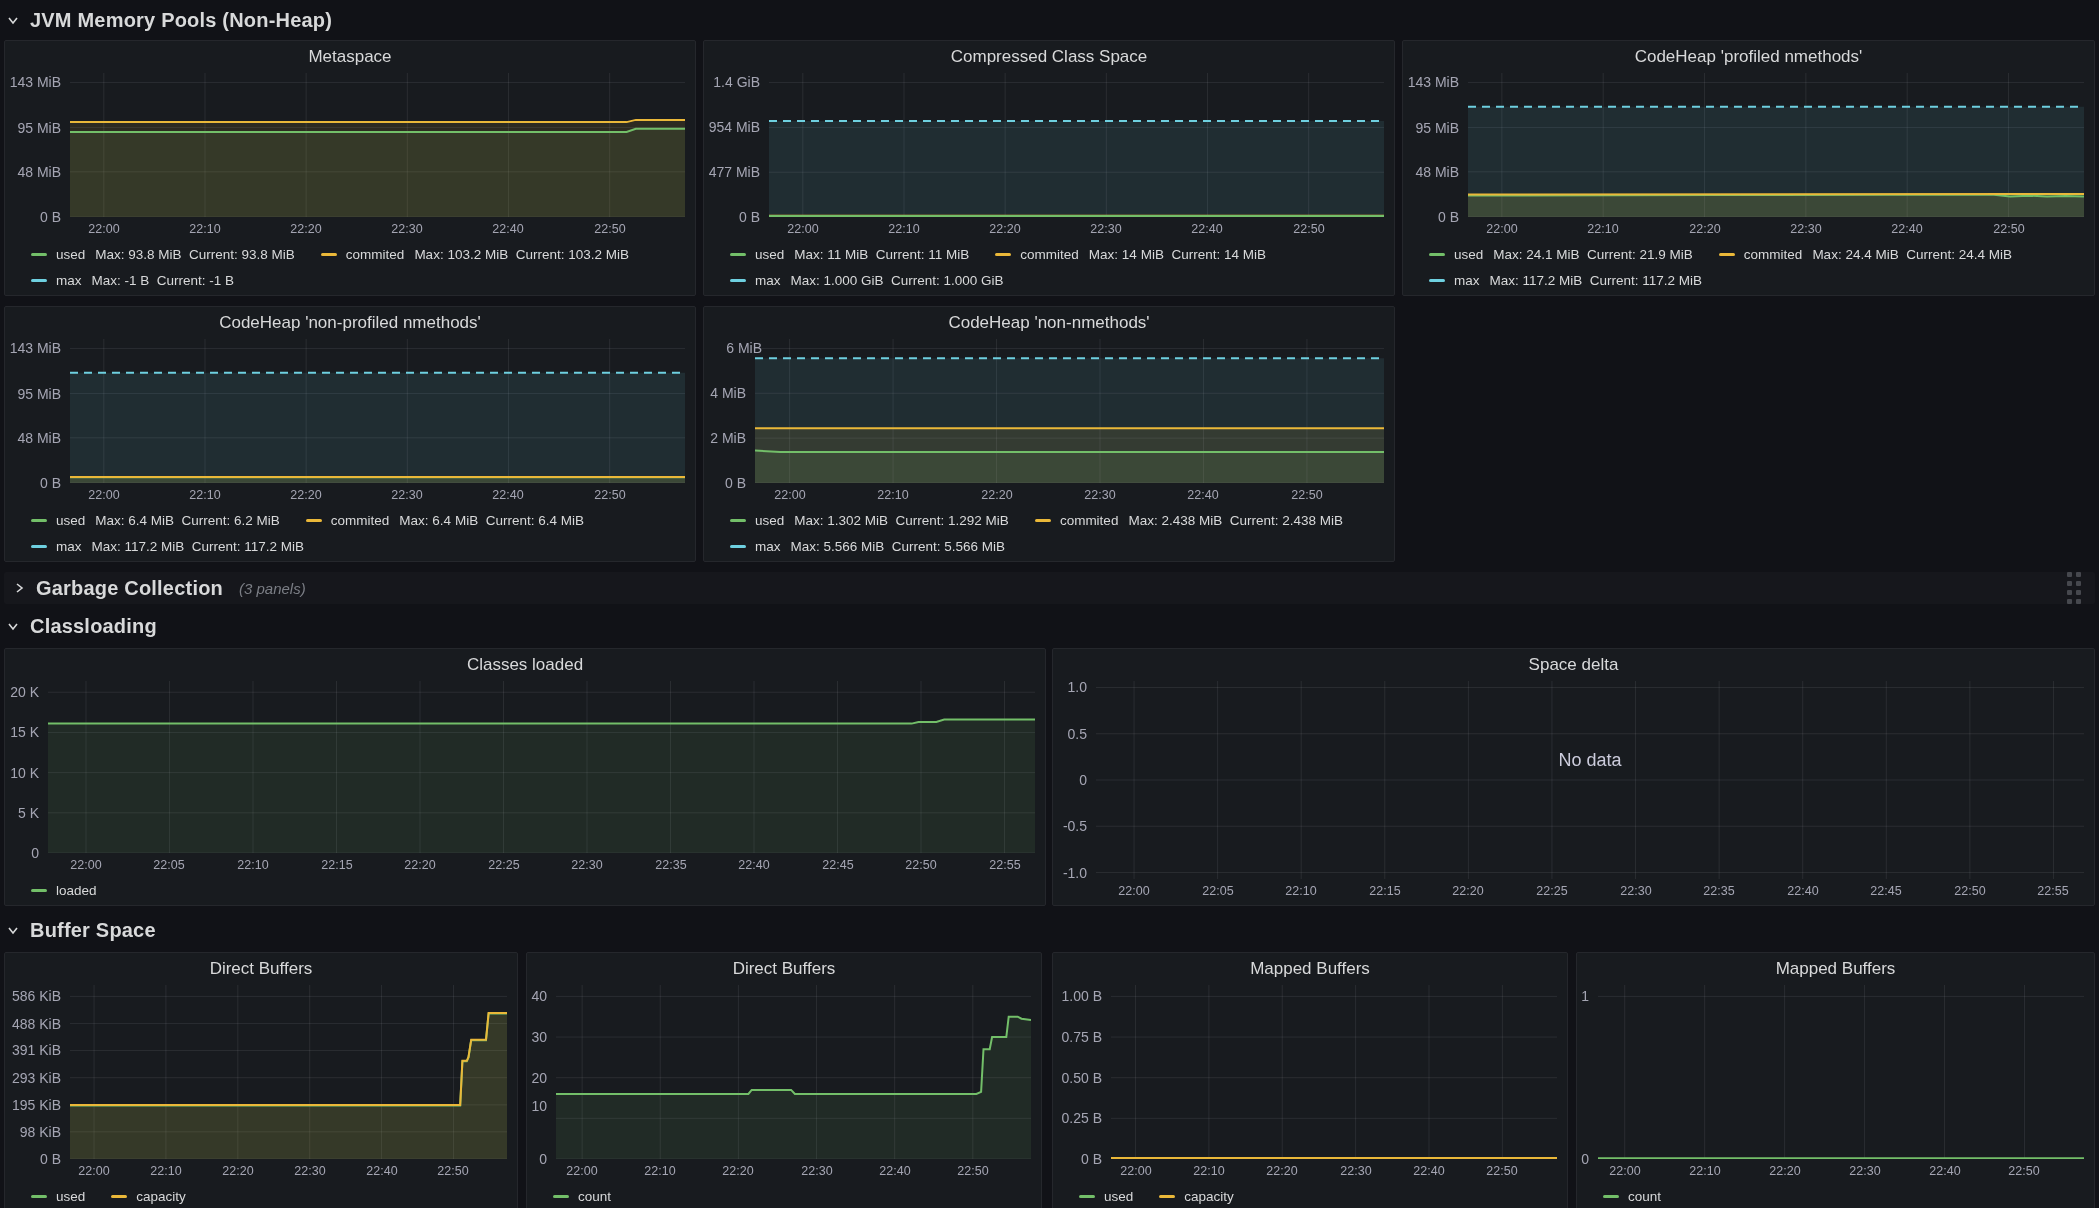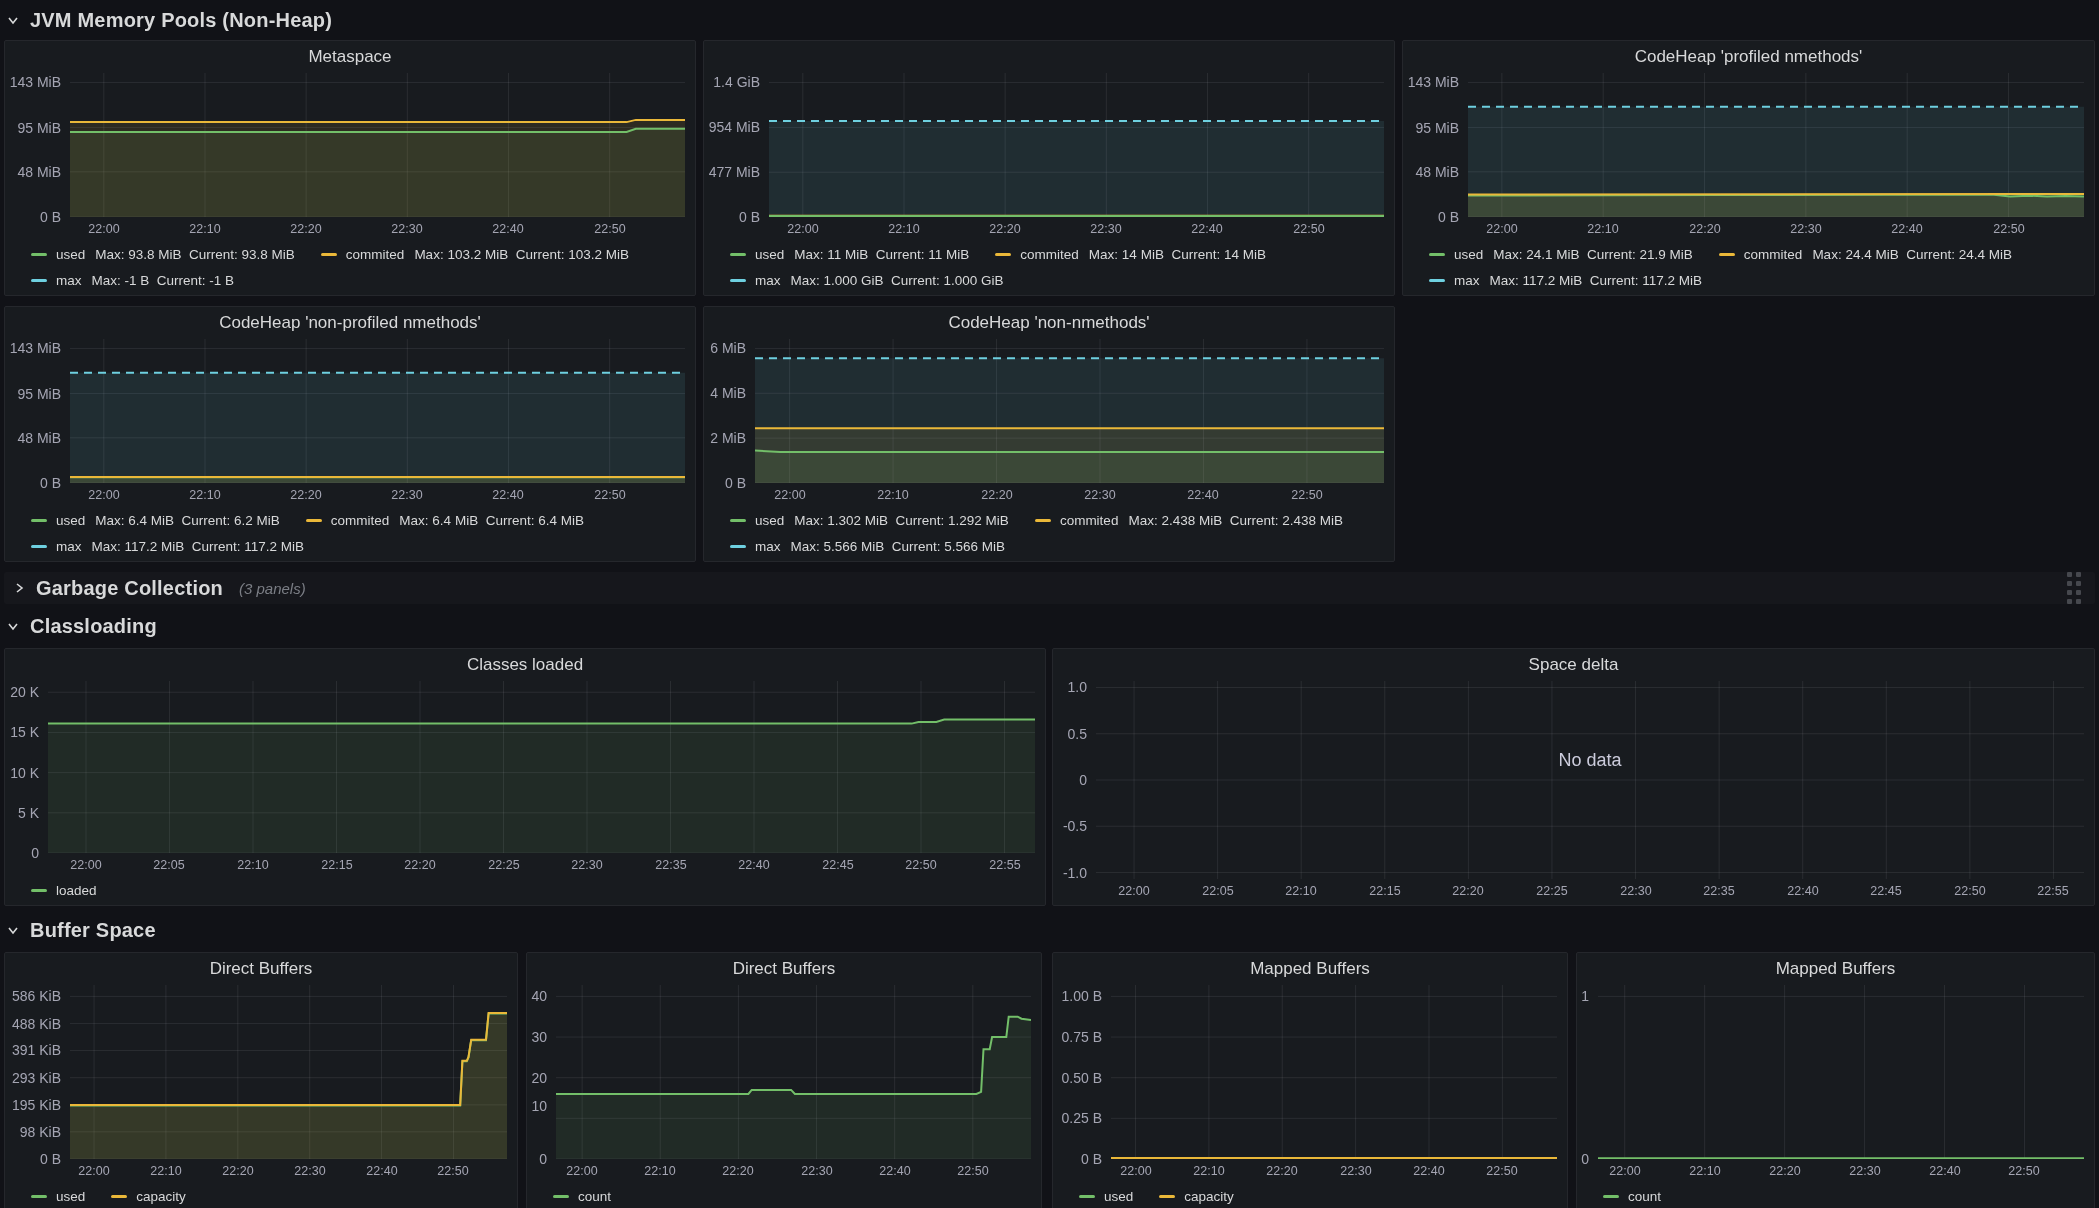--- a/index.html
+++ b/index.html
@@ -124,20 +124,21 @@
           <div class="l-row">
             <div class="l-item">
               <span class="swatch" style="background: rgb(110, 208, 224);"></span>
               <span class="l-name">max</span>
               <span class="l-stats">Max: -1 B  Current: -1 B</span>
             </div>
           </div>
         </div>
       </div>
       <div class="panel" style="left: 703px; top: 40px; width: 692px; height: 256px;">
+        <div class="p-title">Compressed Class Space</div>
         <svg class="plot-svg" width="615" height="144" style="left: 65px; top: 32px;">
           <line x1="0" x2="615" y1="9.424771838331168" y2="9.424771838331168" stroke="rgba(204,204,220,0.10)" stroke-width="1"></line>
           <line x1="0" x2="615" y1="54.44589308996089" y2="54.44589308996089" stroke="rgba(204,204,220,0.10)" stroke-width="1"></line>
           <line x1="0" x2="615" y1="99.22294654498045" y2="99.22294654498045" stroke="rgba(204,204,220,0.10)" stroke-width="1"></line>
           <line x1="0" x2="615" y1="144" y2="144" stroke="rgba(204,204,220,0.10)" stroke-width="1"></line>
           <line x1="33.825" x2="33.825" y1="0" y2="144" stroke="rgba(204,204,220,0.10)" stroke-width="1"></line>
           <line x1="134.9925" x2="134.9925" y1="0" y2="144" stroke="rgba(204,204,220,0.10)" stroke-width="1"></line>
           <line x1="236.16" x2="236.16" y1="0" y2="144" stroke="rgba(204,204,220,0.10)" stroke-width="1"></line>
           <line x1="337.3275" x2="337.3275" y1="0" y2="144" stroke="rgba(204,204,220,0.10)" stroke-width="1"></line>
           <line x1="438.495" x2="438.495" y1="0" y2="144" stroke="rgba(204,204,220,0.10)" stroke-width="1"></line>
@@ -298,21 +299,21 @@
           <line x1="345.0065" x2="345.0065" y1="0" y2="144" stroke="rgba(204,204,220,0.10)" stroke-width="1"></line>
           <line x1="448.477" x2="448.477" y1="0" y2="144" stroke="rgba(204,204,220,0.10)" stroke-width="1"></line>
           <line x1="551.9475" x2="551.9475" y1="0" y2="144" stroke="rgba(204,204,220,0.10)" stroke-width="1"></line>
           <polygon points="0.0,144.0 0.0,19.2 629.0,19.2 629.0,144.0" fill="#6ed0e0" fill-opacity="0.10"></polygon>
           <polygon points="0.0,144.0 0.0,111.5 25.2,113.0 629.0,113.0 629.0,144.0" fill="#73bf69" fill-opacity="0.10"></polygon>
           <polygon points="0.0,144.0 0.0,89.3 629.0,89.3 629.0,144.0" fill="#eab839" fill-opacity="0.10"></polygon>
           <polyline points="0.0,19.2 629.0,19.2" fill="none" stroke="#6ed0e0" stroke-width="2" stroke-dasharray="8,6"></polyline>
           <polyline points="0.0,111.5 25.2,113.0 629.0,113.0" fill="none" stroke="#73bf69" stroke-width="2"></polyline>
           <polyline points="0.0,89.3 629.0,89.3" fill="none" stroke="#eab839" stroke-width="2"></polyline>
         </svg>
-        <div class="ylab" style="left: 0px; width: 42px; top: 33px;">6 MiB</div>
+        <div class="ylab" style="left: 16px; width: 42px; top: 33px;">6 MiB</div>
         <div class="ylab" style="left: 0px; width: 42px; top: 78px;">4 MiB</div>
         <div class="ylab" style="left: 0px; width: 42px; top: 123px;">2 MiB</div>
         <div class="ylab" style="left: 0px; width: 42px; top: 168px;">0 B</div>
         <div class="xlab" style="left: 86px; top: 181px;">22:00</div>
         <div class="xlab" style="left: 189px; top: 181px;">22:10</div>
         <div class="xlab" style="left: 293px; top: 181px;">22:20</div>
         <div class="xlab" style="left: 396px; top: 181px;">22:30</div>
         <div class="xlab" style="left: 499px; top: 181px;">22:40</div>
         <div class="xlab" style="left: 603px; top: 181px;">22:50</div>
         <div class="legend" style="top: 200px;">

